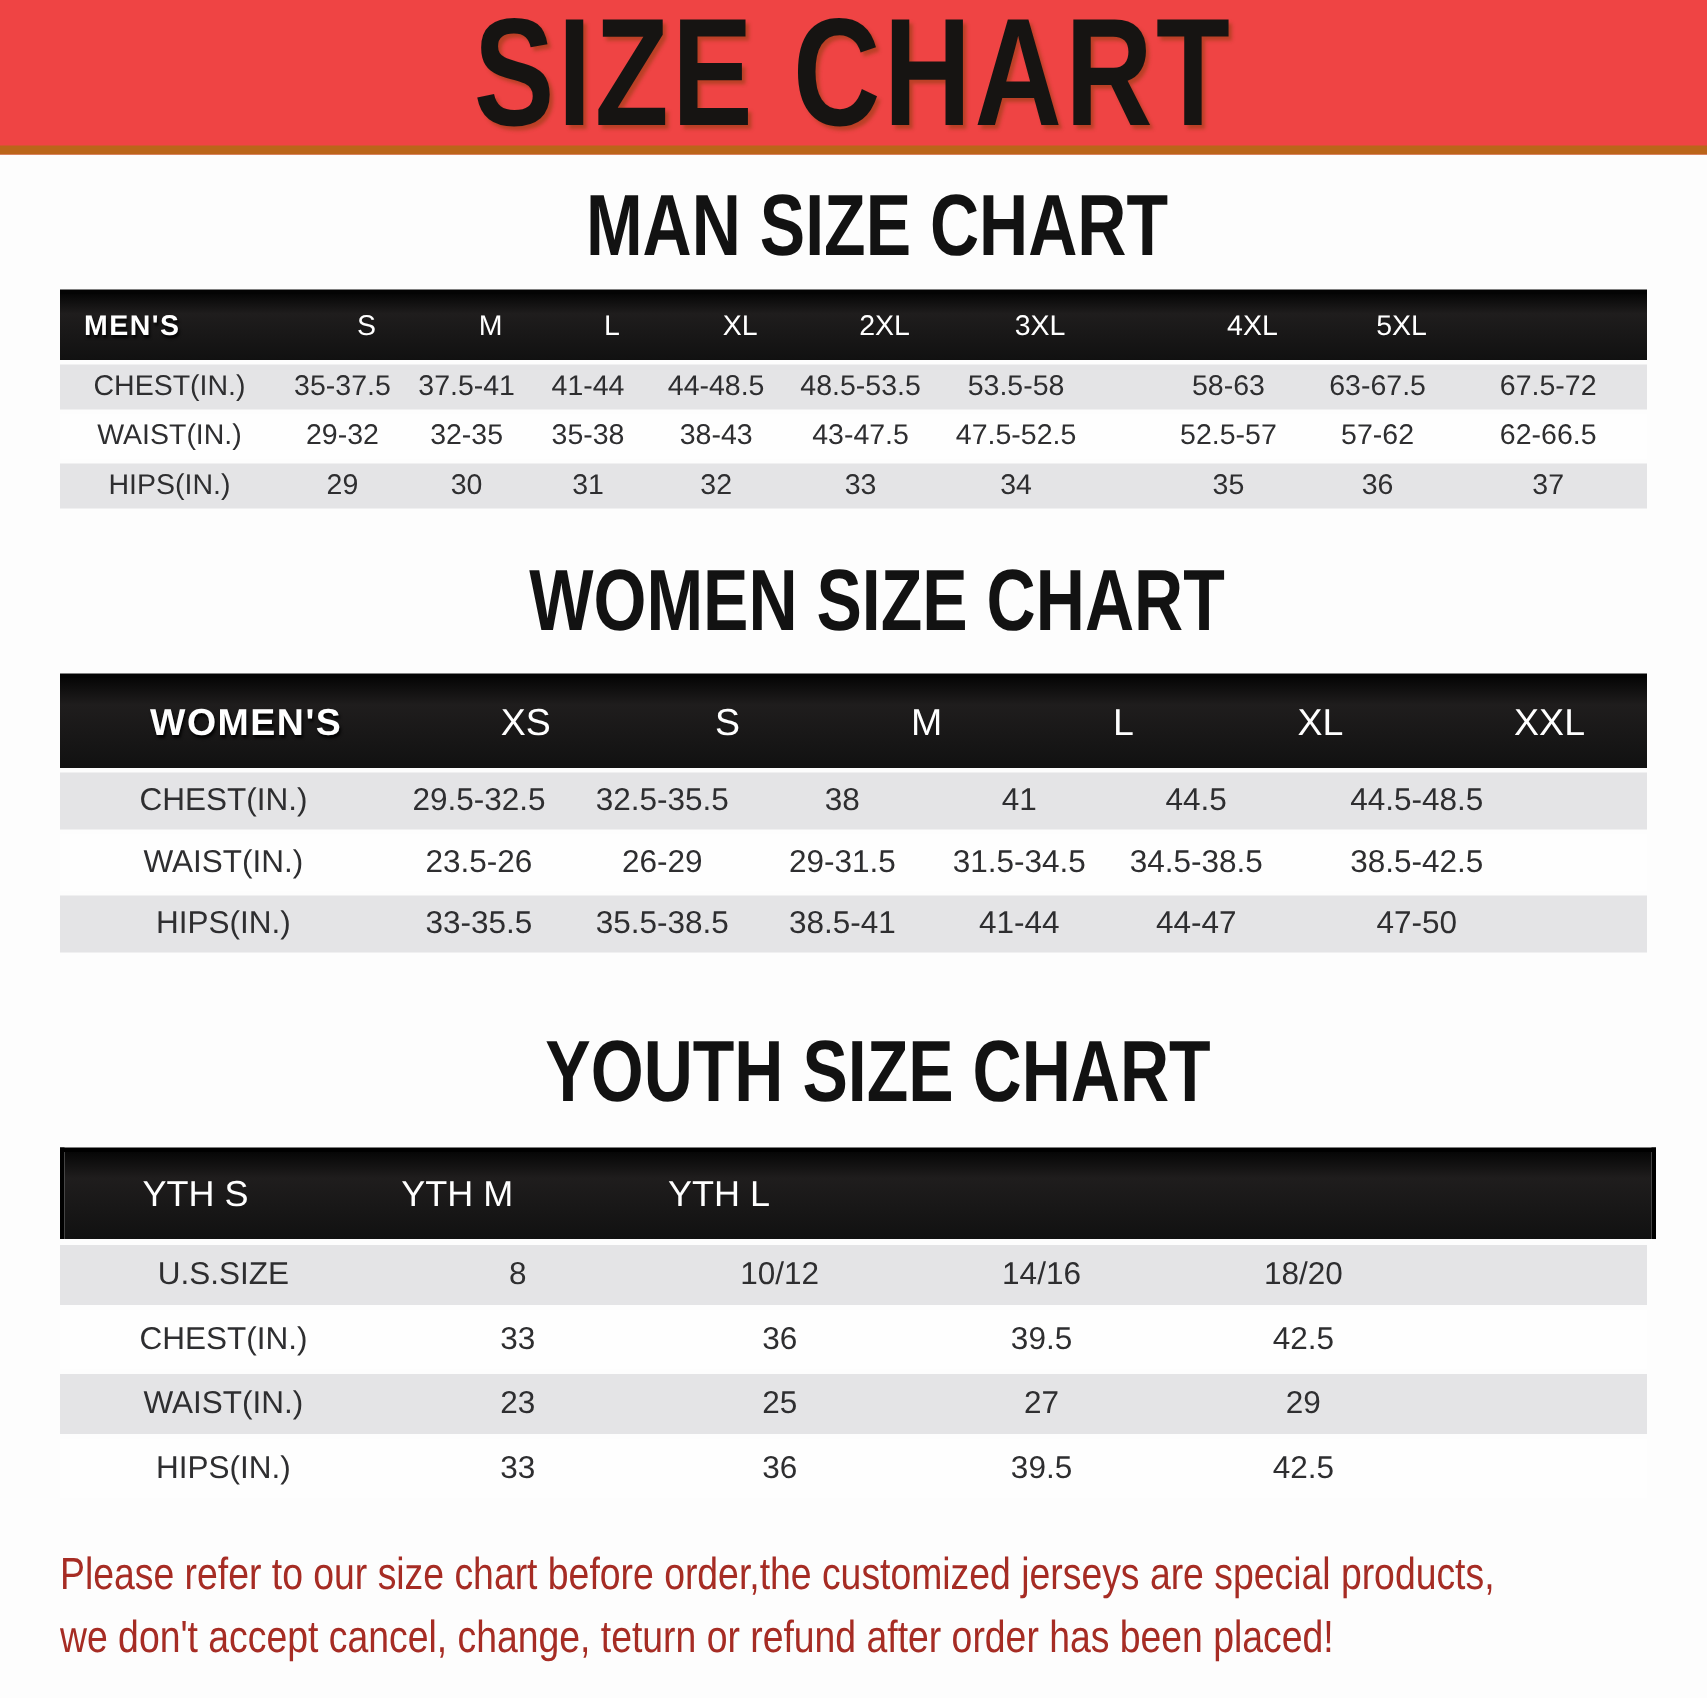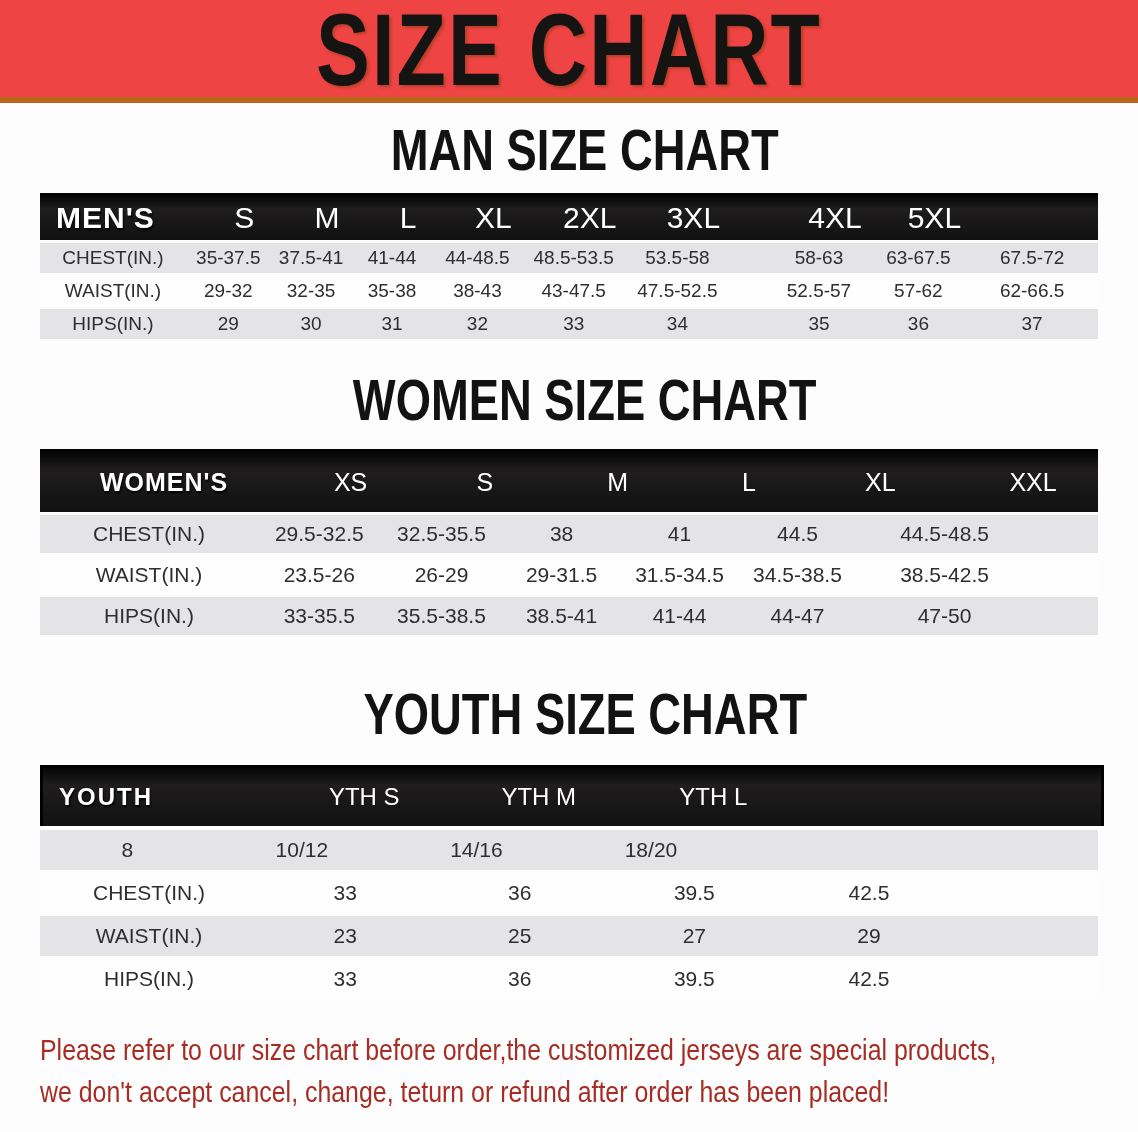--- a/index.html
+++ b/index.html
@@ -62,21 +62,21 @@
   .tlabel {
     justify-content:flex-start; padding-left:16px;
     font-weight:bold; letter-spacing:1px;
     text-shadow:1px 2px 2px rgba(0,0,0,.9);
   }
 
   
   .sec-men .thead { height:44px; }
   .sec-men .gray, .sec-men .white { height:30px; }
   .sec-men .cell { font-size:19px; }
-  .sec-men .thead .cell { font-size:30px; }
+  .sec-men .thead .cell { font-size:19px; }
   .sec-men .tlabel { font-size:28px; }
   .sec-men .c0{width:13.8%;} .sec-men .c1{width:8%;} .sec-men .c2{width:7.65%;}
   .sec-men .c3{width:7.65%;} .sec-men .c4{width:8.5%;} .sec-men .c5{width:9.7%;}
   .sec-men .c6{width:9.9%;} .sec-men .c7{width:9.3%;margin-left:40px;} .sec-men .c8{width:9.5%;}
   .sec-men .c9{width:12%;}
 
   
   .sec-women .thead { height:60px; }
   .sec-women .gray, .sec-women .white { height:38px; }
   .sec-women .cell { font-size:21px; }
@@ -208,26 +208,26 @@
       </div>
     </div>
 </div>
 
 <div class="section sec-youth">
   <div class="section-title">
     <span>YOUTH SIZE CHART</span>
   </div>
   <div class="size-table">
       <div class="trow thead">
-        <div class="cell c0 tlabel">YOUTH</div>
         <div class="cell c1">YTH S</div>
         <div class="cell c2">YTH M</div>
         <div class="cell c3">YTH L</div>
       </div>
       <div class="trow gray">
+        <div class="cell c0 rlabel">U.S.SIZE</div>
         <div class="cell c1">8</div>
         <div class="cell c2">10/12</div>
         <div class="cell c3">14/16</div>
         <div class="cell c4">18/20</div>
       </div>
       <div class="trow white">
         <div class="cell c0 rlabel">CHEST(IN.)</div>
         <div class="cell c1">33</div>
         <div class="cell c2">36</div>
         <div class="cell c3">39.5</div>

